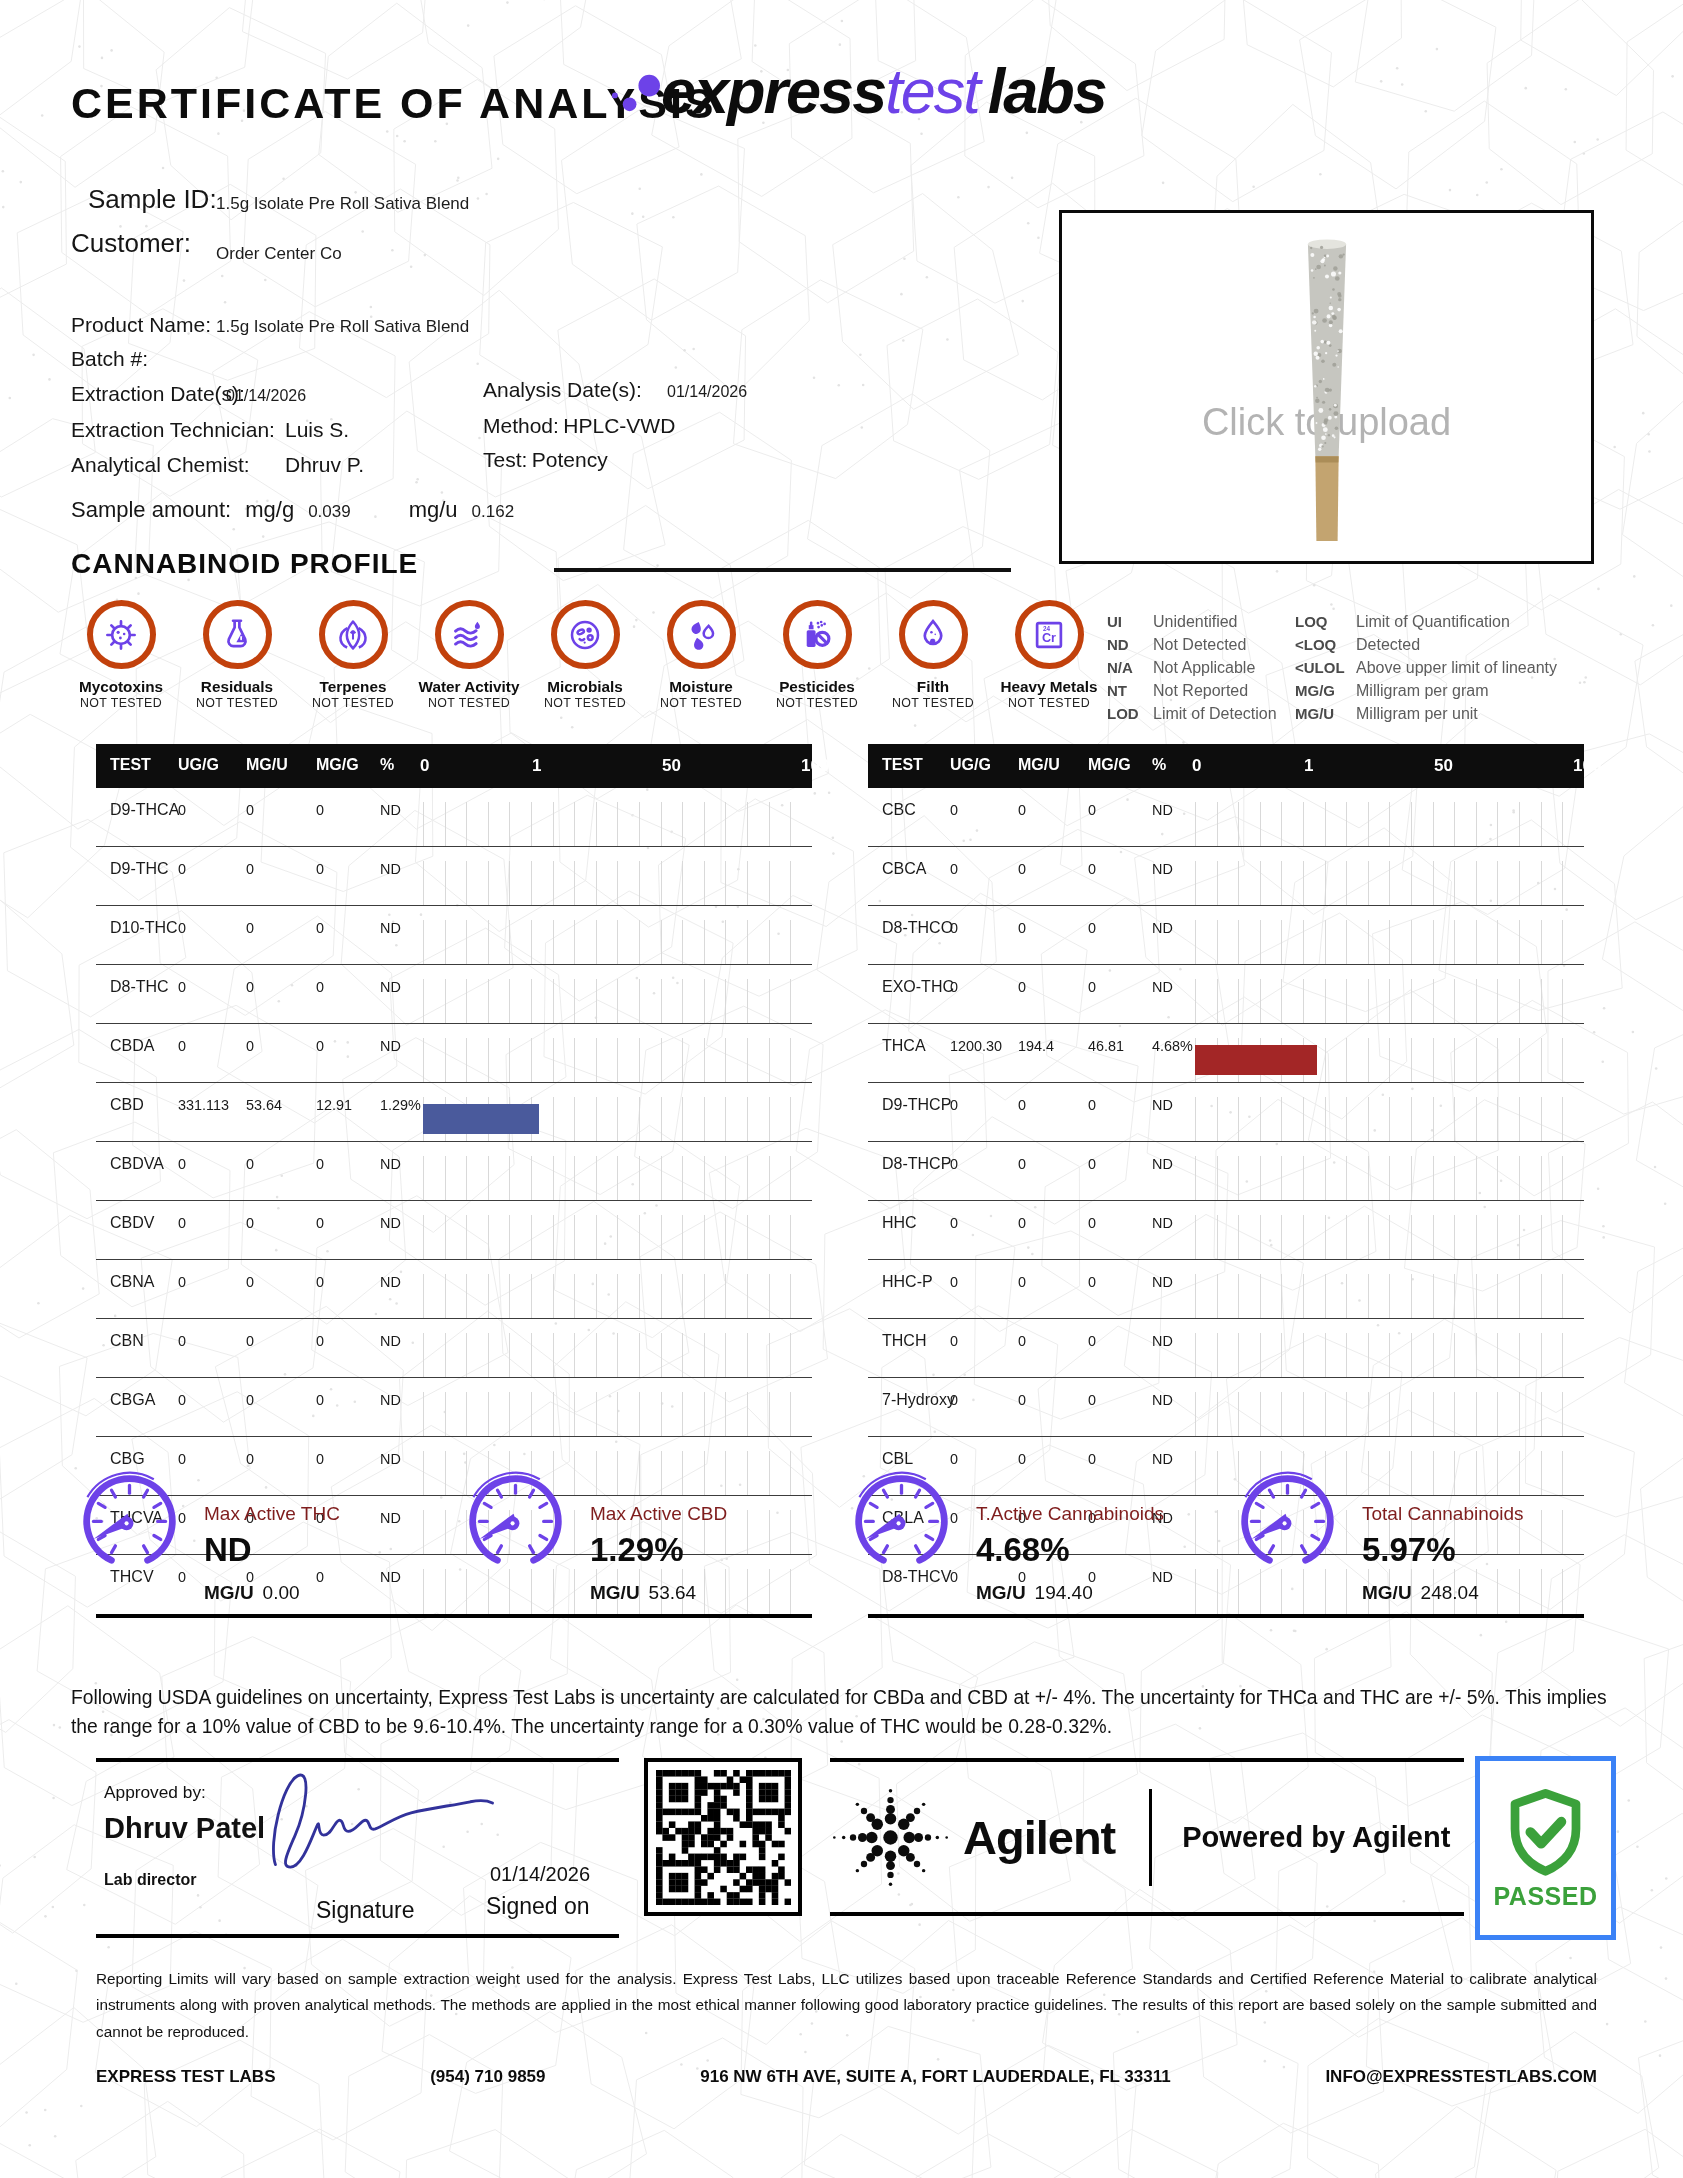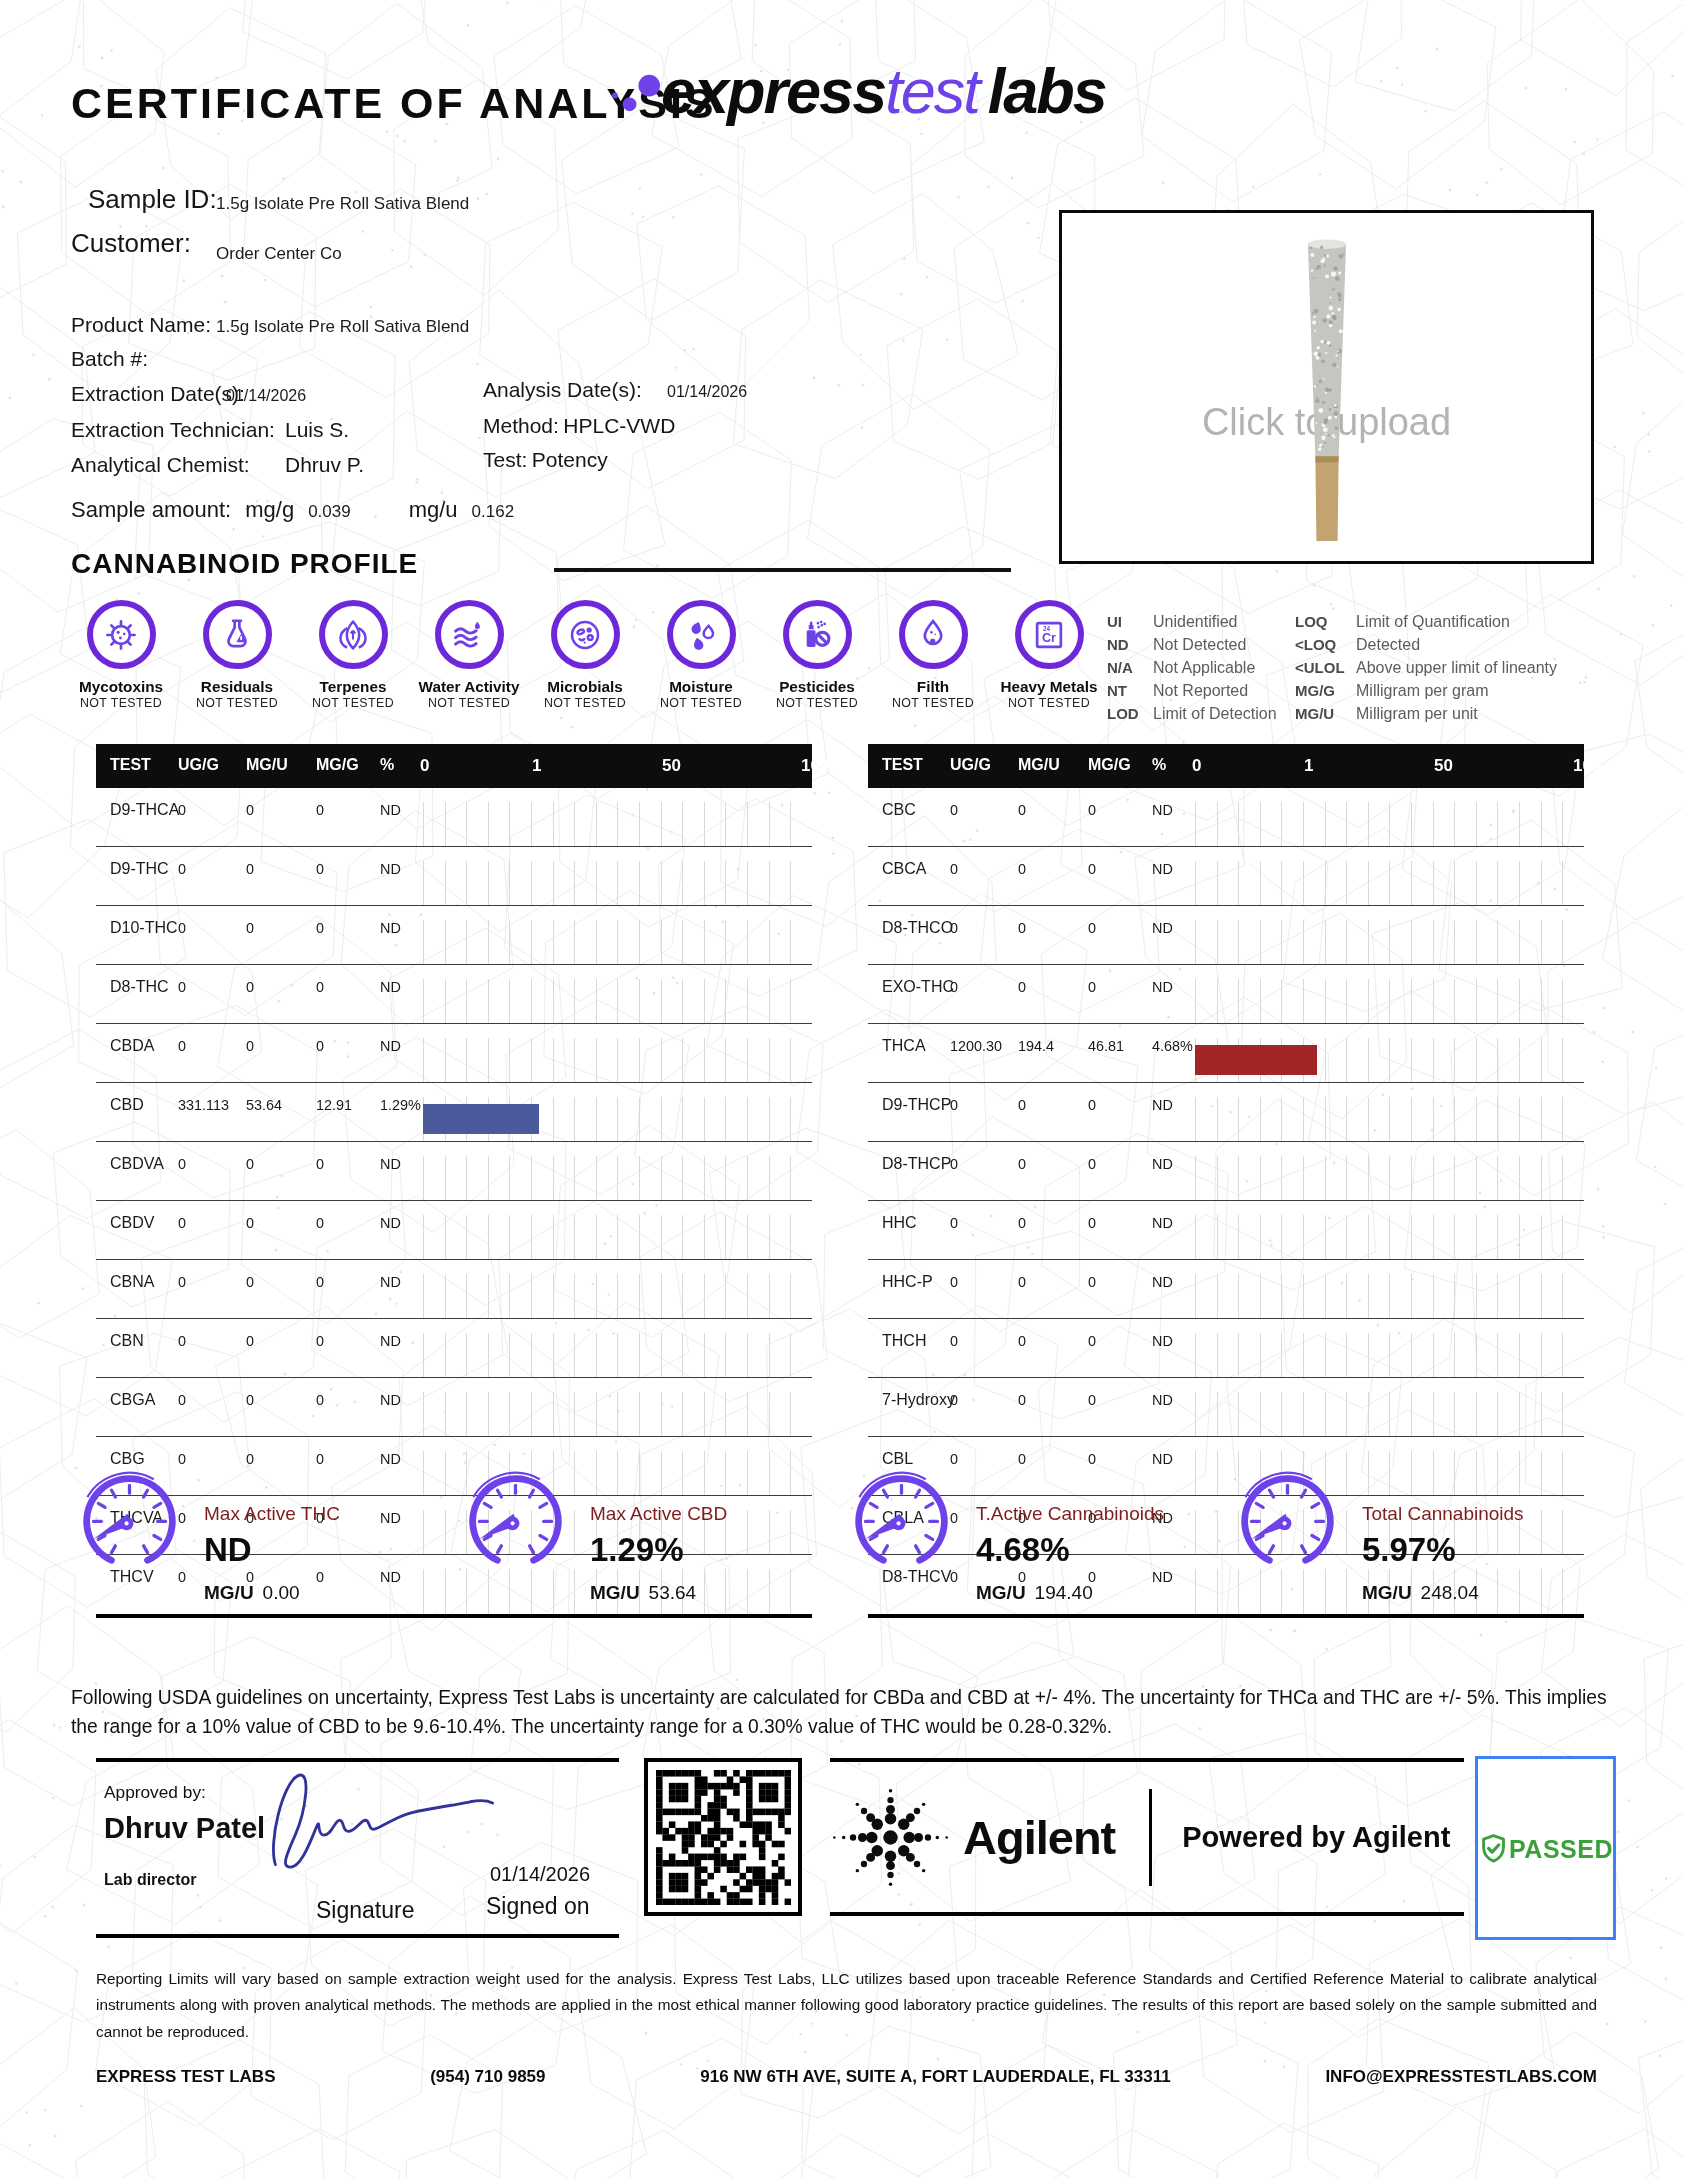--- a/index.html
+++ b/index.html
@@ -30,21 +30,21 @@
   .upload-hint { position:absolute; left:0; right:0; top:54%; text-align:center; font-size:38px; color:#b3b3b3; }
   .joint { position:absolute; left:50%; top:18px; transform:translateX(-50%); }
 
   
   .section-title { left:71px; top:548px; font-size:28px; font-weight:800; letter-spacing:1px; color:#0c0c0c; }
   .section-rule { left:554px; top:568px; width:457px; height:4px; background:#101010; }
 
   
   .badges { left:63px; top:600px; width:1043px; display:flex; }
   .badge { width:116px; display:flex; flex-direction:column; align-items:center; flex:none; }
-  .badge-circle { width:69px; height:69px; border:6px solid #6d28d9; border-radius:50%; display:flex; align-items:center; justify-content:center; color:#6d42e8; background:#fff; }
+  .badge-circle { width:69px; height:69px; border:6px solid #c2410c; border-radius:50%; display:flex; align-items:center; justify-content:center; color:#6d42e8; background:#fff; }
   .badge-circle svg { width:38px; height:38px; }
   .badge-label { margin-top:9px; font-size:15.3px; font-weight:700; color:#0e0e0e; white-space:nowrap; }
   .badge-status { font-size:12.4px; color:#222; letter-spacing:0.4px; }
 
   
   .legend { left:1107px; top:610px; }
   .legend-col { position:absolute; top:0; }
   .legend-col1 { left:0; width:188px; }
   .legend-col2 { left:188px; width:337px; }
   .legend-row { line-height:23px; white-space:nowrap; }
@@ -96,21 +96,21 @@
   .ap-signed { left:390px; top:131px; font-size:23px; }
 
   .qr-box { left:644px; top:1758px; width:158px; height:158px; border:4px solid #000; padding:8px; background:#fff; }
   .qr-box svg { width:135px; height:135px; display:block; }
 
   .agilent-box { left:830px; top:1758px; width:634px; height:158px; border-top:4px solid #000; border-bottom:4px solid #000; display:flex; align-items:center; }
   .agilent-name { font-size:47px; font-weight:800; letter-spacing:-1px; margin-left:12px; color:#0c0c0c; }
   .agilent-div { width:3px; height:97px; background:#000; margin:0 30px 0 34px; }
   .powered-by { font-size:29px; font-weight:600; color:#0c0c0c; }
 
-  .passed-box { left:1475px; top:1756px; width:141px; height:184px; border:3px solid #3b82f6; display:flex; flex-direction:row; align-items:center; justify-content:center; background:#fff; }
+  .passed-box { left:1475px; top:1756px; width:141px; height:184px; border:5px solid #3b82f6; display:flex; flex-direction:column; align-items:center; justify-content:center; background:#fff; }
   .passed-label { font-size:25px; font-weight:800; letter-spacing:0.5px; margin-top:2px; }
 
   
   .foot-disclaimer { left:96px; top:1966px; width:1501px; font-size:15.3px; line-height:1.72; color:#121212; text-align:justify; }
   .foot-row { left:96px; top:2067px; width:1501px; display:flex; justify-content:space-between; font-size:17px; font-weight:700; color:#0c0c0c; }
 </style>
 </head>
 <body>
 
 <svg id="bg-hex" xmlns="http://www.w3.org/2000/svg" viewBox="0 0 1700 2200" width="1683" height="2178">

